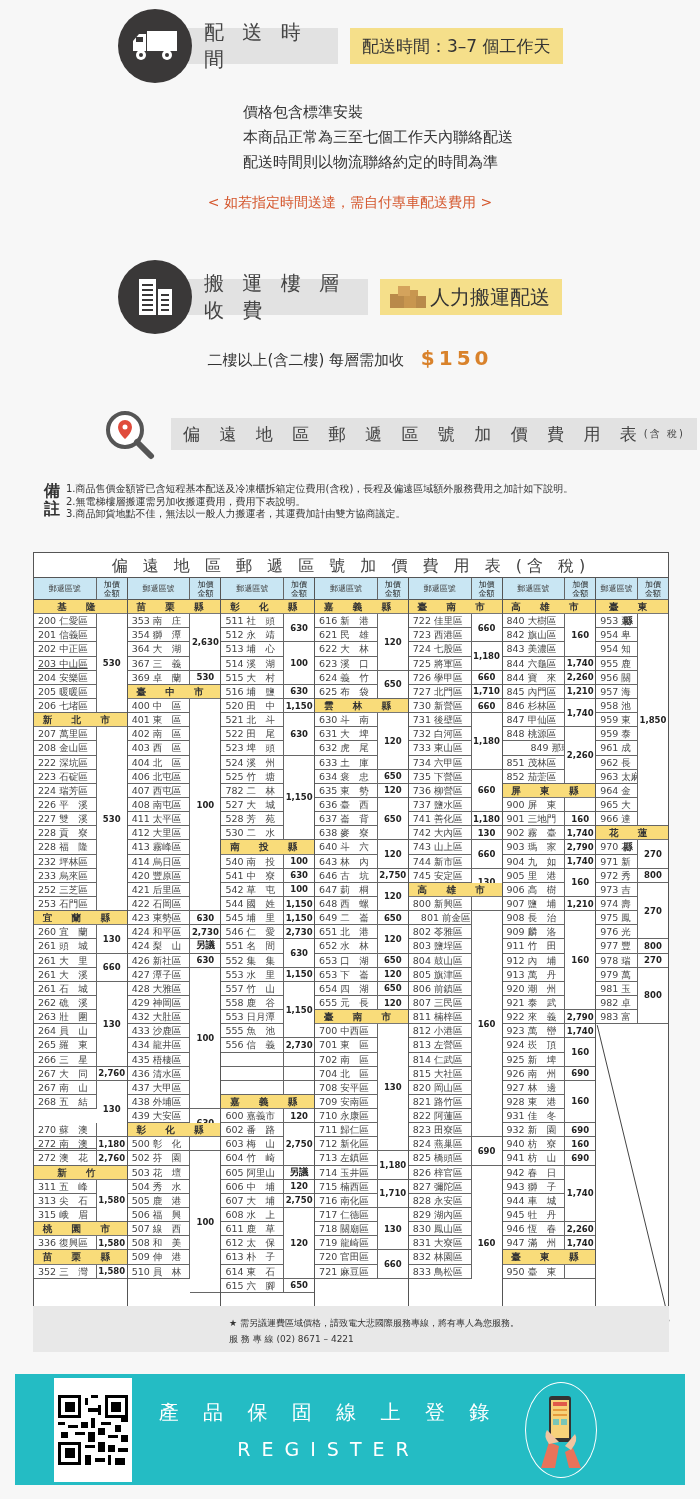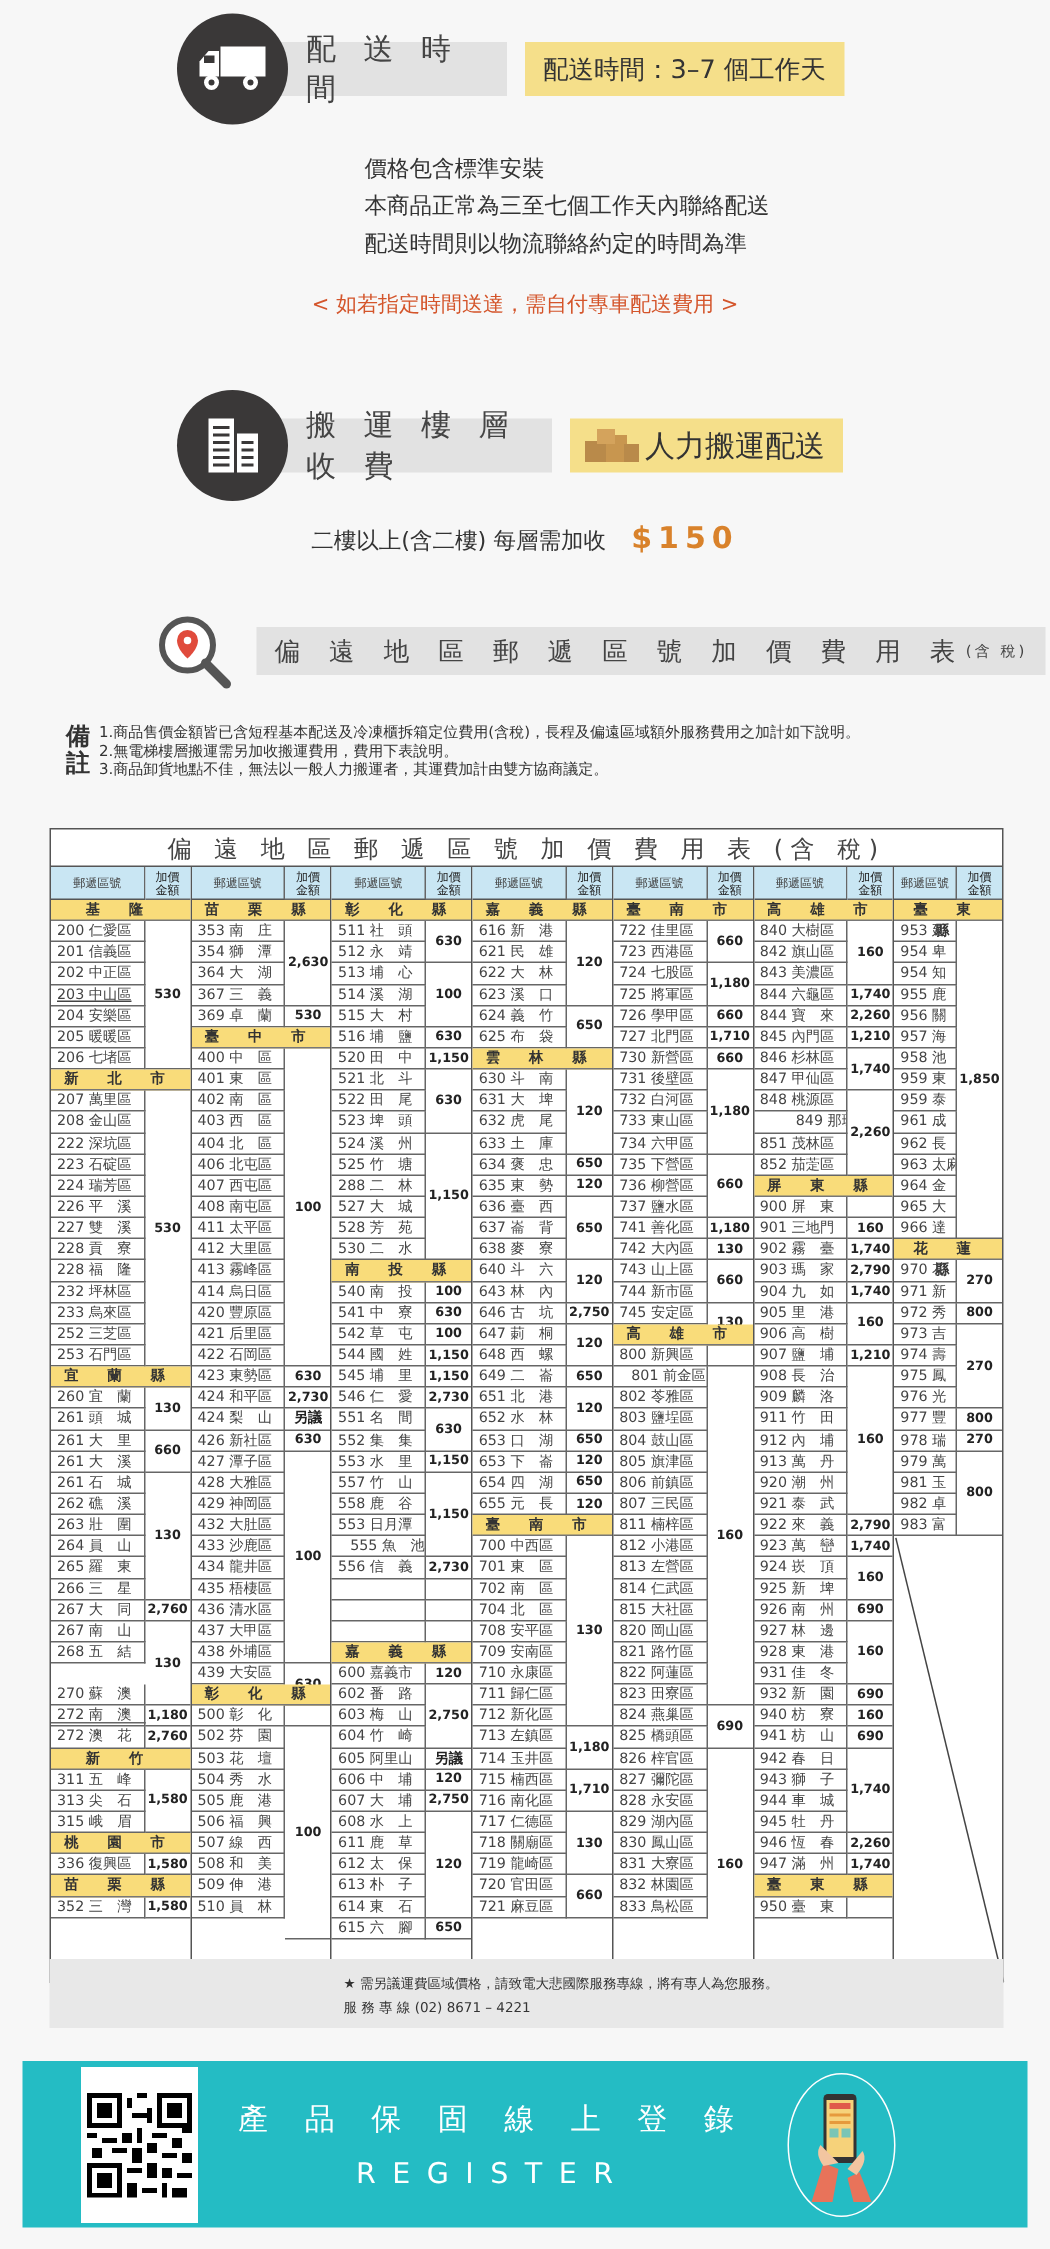--- a/index.html
+++ b/index.html
@@ -263,21 +263,21 @@
         <div class="amt" style="grid-area: 9 / 2 / span 1;">630</div>
         <div class="code" style="grid-area: 10 / 1;">520 田　中</div>
         <div class="amt" style="grid-area: 10 / 2 / span 1;">1,150</div>
         <div class="code" style="grid-area: 11 / 1;">521 北　斗</div>
         <div class="amt" style="grid-area: 11 / 2 / span 3;">630</div>
         <div class="code" style="grid-area: 12 / 1;">522 田　尾</div>
         <div class="code" style="grid-area: 13 / 1;">523 埤　頭</div>
         <div class="code" style="grid-area: 14 / 1;">524 溪　州</div>
         <div class="amt" style="grid-area: 14 / 2 / span 6;">1,150</div>
         <div class="code" style="grid-area: 15 / 1;">525 竹　塘</div>
-        <div class="code" style="grid-area: 16 / 1;">288 二　林</div>
+        <div class="code" style="grid-area: 16 / 1;">782 二　林</div>
         <div class="code" style="grid-area: 17 / 1;">527 大　城</div>
         <div class="code" style="grid-area: 18 / 1;">528 芳　苑</div>
         <div class="code" style="grid-area: 19 / 1;">530 二　水</div>
         <div class="region" style="grid-row: 20;">南 投 縣</div>
         <div class="code" style="grid-area: 21 / 1;">540 南　投</div>
         <div class="amt" style="grid-area: 21 / 2 / span 1;">100</div>
         <div class="code" style="grid-area: 22 / 1;">541 中　寮</div>
         <div class="amt" style="grid-area: 22 / 2 / span 1;">630</div>
         <div class="code" style="grid-area: 23 / 1;">542 草　屯</div>
         <div class="amt" style="grid-area: 23 / 2 / span 1;">100</div>
@@ -289,21 +289,21 @@
         <div class="amt" style="grid-area: 26 / 2 / span 1;">2,730</div>
         <div class="code" style="grid-area: 27 / 1;">551 名　間</div>
         <div class="amt" style="grid-area: 27 / 2 / span 2;">630</div>
         <div class="code" style="grid-area: 28 / 1;">552 集　集</div>
         <div class="code" style="grid-area: 29 / 1;">553 水　里</div>
         <div class="amt" style="grid-area: 29 / 2 / span 1;">1,150</div>
         <div class="code" style="grid-area: 30 / 1;">557 竹　山</div>
         <div class="amt" style="grid-area: 30 / 2 / span 4;">1,150</div>
         <div class="code" style="grid-area: 31 / 1;">558 鹿　谷</div>
         <div class="code" style="grid-area: 32 / 1;">553 日月潭</div>
-        <div class="code" style="grid-area: 33 / 1; text-align: right;">555 魚　池</div>
+        <div class="code" style="grid-area: 33 / 1;">555 魚　池</div>
         <div class="code" style="grid-area: 34 / 1;">556 信　義</div>
         <div class="amt" style="grid-area: 34 / 2 / span 1;">2,730</div>
         <div class="code" style="grid-area: 35 / 1;"></div>
         <div class="amt" style="grid-area: 35 / 2;"></div>
         <div class="code" style="grid-area: 36 / 1;"></div>
         <div class="amt" style="grid-area: 36 / 2;"></div>
         <div class="code" style="grid-area: 37 / 1;"></div>
         <div class="amt" style="grid-area: 37 / 2;"></div>
         <div class="region" style="grid-row: 38;">嘉 義 縣</div>
         <div class="code" style="grid-area: 39 / 1;">600 嘉義市</div>

